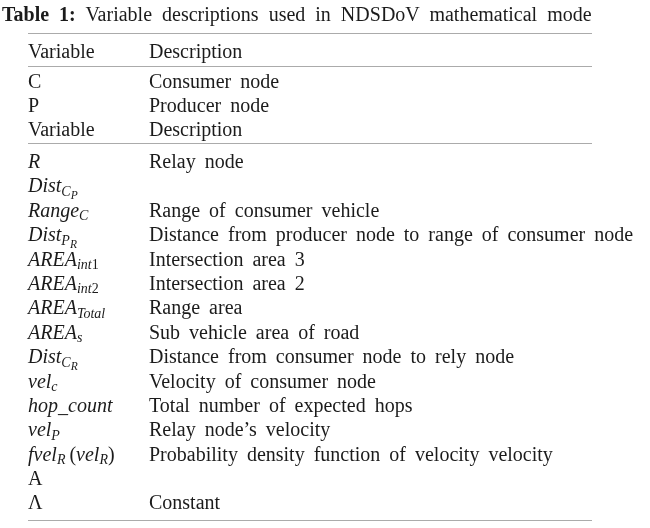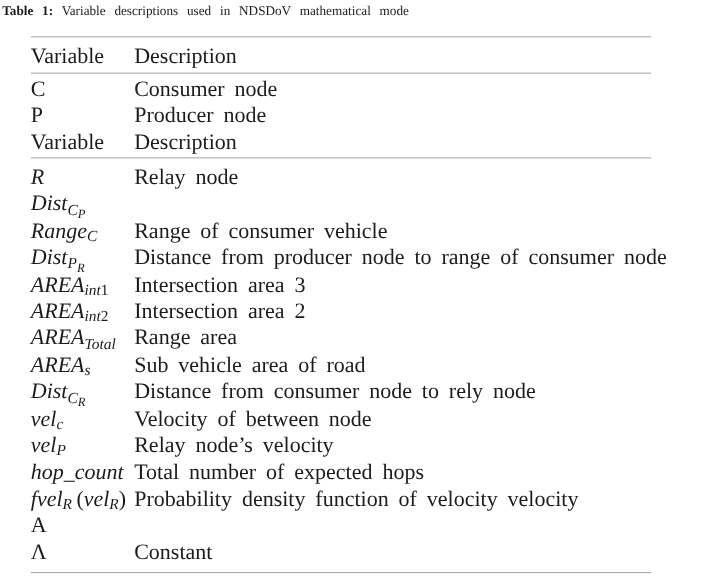--- a/index.html
+++ b/index.html
@@ -11,40 +11,41 @@
     width: 650px;
     height: 528px;
     overflow: hidden;
     font-family: "Liberation Serif", "DejaVu Serif", serif;
     color: #1b1b1b;
   }
   .caption {
     box-sizing: border-box;
     height: 33px;
     padding: 3px 0 0 2px;
-    font-size: 12px;
+    font-size: 20px;
     word-spacing: 5px;
     white-space: nowrap;
   }
   .caption b { font-weight: bold; }
   .tablewrap {
     margin-left: 28px;
     width: 564px;
     font-size: 20px;
     word-spacing: 4px;
   }
   .rule {
     height: 1px;
     background: #ababab;
     width: 564px;
   }
   .trow {
     display: flex;
     align-items: baseline;
     white-space: nowrap;
+    gap: 27px;
   }
   .header-row {
     box-sizing: border-box;
     height: 32px;
     padding-top: 5px;
     line-height: 24px;
   }
   .group1 { padding: 2px 0; }
   .group1 .trow { height: 24px; line-height: 24px; }
   .group2 { padding: 5px 0; }
@@ -131,29 +132,29 @@
       <div class="trow">
         <span class="cell-var"><span class="it">AREA</span><span class="it sub">s</span></span>
         <span class="cell-desc">Sub vehicle area of road</span>
       </div>
       <div class="trow">
         <span class="cell-var"><span class="it">Dist</span><span class="it sub">C</span><span class="it subsub">R</span></span>
         <span class="cell-desc">Distance from consumer node to rely node</span>
       </div>
       <div class="trow">
         <span class="cell-var"><span class="it">vel</span><span class="it sub">c</span></span>
-        <span class="cell-desc">Velocity of between node</span>
+        <span class="cell-desc">Velocity of consumer node</span>
+      </div>
+      <div class="trow">
+        <span class="cell-var"><span class="it">hop_count</span></span>
+        <span class="cell-desc">Total number of expected hops</span>
       </div>
       <div class="trow">
         <span class="cell-var"><span class="it">vel</span><span class="it sub">P</span></span>
         <span class="cell-desc">Relay node’s velocity</span>
-      </div>
-      <div class="trow">
-        <span class="cell-var"><span class="it">hop_count</span></span>
-        <span class="cell-desc">Total number of expected hops</span>
       </div>
       <div class="trow">
         <span class="cell-var"><span class="it">fvel</span><span class="it sub">R</span><span> (</span><span class="it">vel</span><span class="it sub">R</span><span>)</span></span>
         <span class="cell-desc">Probability density function of velocity velocity</span>
       </div>
       <div class="trow">
         <span class="cell-var"><span>A</span></span>
       </div>
       <div class="trow">
         <span class="cell-var"><span>Λ</span></span>

